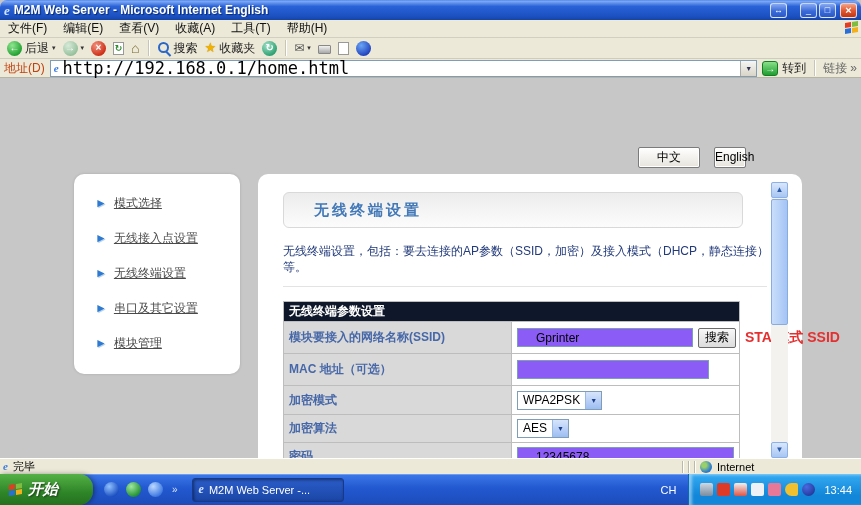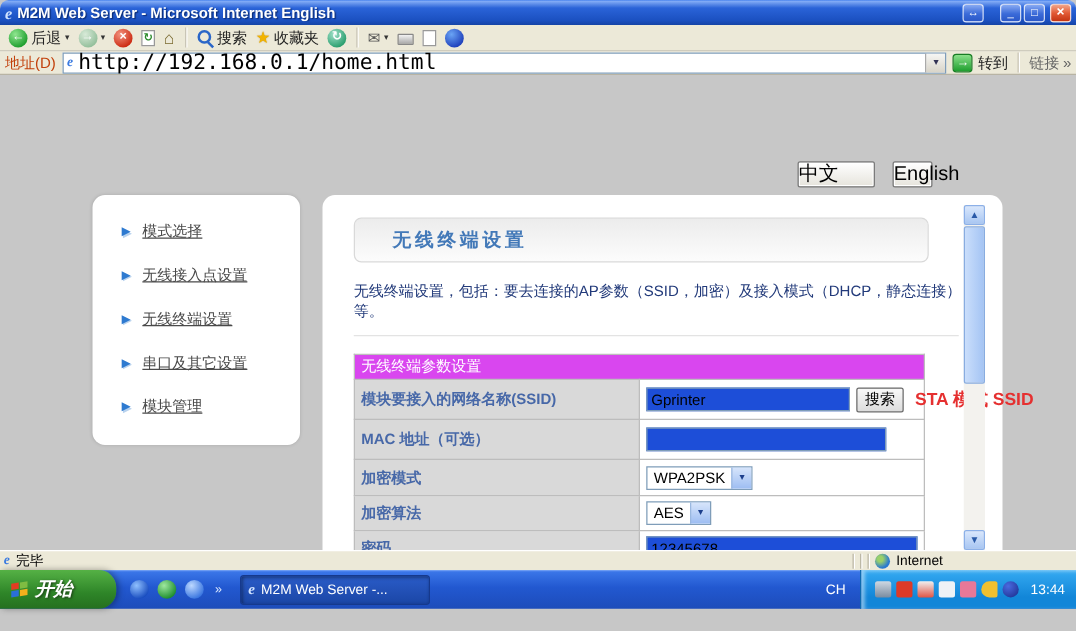--- a/index.html
+++ b/index.html
@@ -45,42 +45,42 @@
   .addr-label{color:#c2410c}
   .addr-input{flex:1;height:17px;background:#fff;border:1px solid #7f9db9;display:flex;align-items:center;padding:0 0 0 3px;gap:4px}
   .addr-url{font-family:"DejaVu Sans Mono","Liberation Mono",monospace;font-size:17px;color:#000;flex:1}
   .addr-caret{width:16px;height:15px;background:linear-gradient(#f6f6f4,#d8d4c8);border-left:1px solid #aaa;font-size:7px;text-align:center;line-height:15px;color:#335;cursor:pointer}
   .go-btn{display:flex;align-items:center;gap:4px;color:#222;cursor:pointer}
   .go-ico{width:16px;height:15px;border-radius:3px;background:linear-gradient(#8ae08a,#1e9e2e);color:#fff;font-size:10px;font-weight:bold;line-height:14px;text-align:center;border:1px solid #187c24}
   .links-lbl{color:#666;display:flex;gap:3px;align-items:center}
   
   .viewport{height:380px;background:#c7c7c7;position:relative;overflow:hidden}
   .lang-btn{position:absolute;top:69px;height:21px;background:linear-gradient(#ffffff,#e6e4dc);border:1px solid #7b7b7b;
-    border-radius:2px;font-size:16px;text-align:left;line-height:19px;cursor:pointer;box-shadow:inset 0 0 0 1px #fff}
+    border-radius:2px;font-size:12px;text-align:center;line-height:19px;cursor:pointer;box-shadow:inset 0 0 0 1px #fff}
   .btn-zh{left:638px;width:62px}
   .btn-en{left:714px;width:32px}
   .side-panel{position:absolute;left:74px;top:96px;width:166px;height:200px;background:#fff;border-radius:10px;
     padding:19px 0 0 21px;box-shadow:0 0 3px rgba(0,0,0,.15)}
   .side-item{display:flex;align-items:center;gap:7px;height:20px;margin-bottom:15px;cursor:pointer}
   .side-arrow{color:#2e7ad0;font-size:12px;text-shadow:1px 1px 0 #b8d2ee}
   .side-label{color:#4a4a4a;text-decoration:underline}
   .content-panel{position:absolute;left:258px;top:96px;width:544px;height:284px;background:#fff;border-radius:10px 10px 0 0}
   .title-box{position:absolute;left:25px;top:18px;width:460px;height:36px;border:1px solid #d9d9d9;border-radius:6px;
     background:linear-gradient(#ececec,#fcfcfc);display:flex;align-items:center;padding-left:30px}
   .title-text{color:#4379b8;font-size:15px;font-weight:bold;letter-spacing:3px}
   .desc{position:absolute;left:25px;top:69px;width:490px;color:#223a7a;line-height:16px}
   .rule{position:absolute;left:25px;top:112px;width:484px;border-top:1px solid #e3e3e3}
   .ptable{position:absolute;left:25px;top:127px;width:457px;border-collapse:collapse;table-layout:fixed}
   .ptable td{border:1px solid #bdbdbd;padding:0 5px;vertical-align:middle}
-  .ptable .th{background:#d946ef;color:#fff;font-weight:normal;height:20px}
+  .ptable .th{background:#0f172a;color:#fff;font-weight:bold;height:20px}
   .ptable .lbl{background:#d9d9d9;color:#4768a8;font-weight:bold;width:172px}
   .ptable .val{background:#fff;overflow:visible;white-space:nowrap}
   .r1{height:32px}.r2{height:32px}.r3{height:29px}.r4{height:28px}.r5{height:28px}
   .cellrow{display:flex;align-items:center}
-  .xp-input{border:1px solid #7f9db9;height:19px;font-size:12px;padding:0 3px;font-family:inherit;background:#1d4ed8}
+  .xp-input{border:1px solid #7f9db9;height:19px;font-size:12px;padding:0 18px;font-family:inherit;background:#8b5cf6}
   .w-ssid{width:176px}.w-mac{width:192px}.w-pass{width:276px}
   .search-btn{margin-left:5px;height:20px;padding:0 6px;font-size:12px;background:linear-gradient(#f8f8f8,#dcdcdc);
     border:1px solid #6a6a6a;border-radius:2px;cursor:pointer;font-family:inherit}
   .annot{margin-left:9px;color:#e53030;font-size:14px;font-weight:bold;white-space:nowrap}
   .xp-select{display:inline-flex;align-items:stretch;border:1px solid #7f9db9;height:19px;background:#fff;cursor:pointer}
   .xp-select .txt{padding:0 5px;line-height:17px}
   .xp-select .arrow{width:16px;background:linear-gradient(#d7e5fb,#9dbdf2);border-left:1px solid #9ab8e0;color:#1c3f8c;
     font-size:7px;line-height:17px;text-align:center}
   .vscroll{position:absolute;left:513px;top:8px;width:17px;height:276px;background:#f3f2ee}
   .vs-btn{position:absolute;left:0;width:17px;height:16px;background:linear-gradient(#d9e7fc,#a8c6f2);border:1px solid #8cb0e8;
@@ -131,20 +131,34 @@
     <span class="eico">e</span>
     <span class="tb-title">M2M Web Server - Microsoft Internet English</span>
     <span class="wbtns">
       <span class="wbtn swap">↔</span>
       <span class="wbtn">_</span>
       <span class="wbtn">□</span>
       <span class="wbtn close">×</span>
     </span>
   </div>
 
+  <div class="menubar">
+    <span class="menu-item">文件(F)</span>
+    <span class="menu-item">编辑(E)</span>
+    <span class="menu-item">查看(V)</span>
+    <span class="menu-item">收藏(A)</span>
+    <span class="menu-item">工具(T)</span>
+    <span class="menu-item">帮助(H)</span>
+    <span class="winlogo">
+        <i class="f-r"></i>
+        <i class="f-g"></i>
+        <i class="f-b"></i>
+        <i class="f-y"></i>
+      </span>
+  </div>
 
   <div class="toolbar">
     <span class="tbtn">
       <span class="cicon c-back">←</span>
       <span>后退</span>
       <span class="caret">▾</span>
     </span>
     <span class="tbtn">
       <span class="cicon c-fwd">→</span>
       <span class="caret">▾</span>

